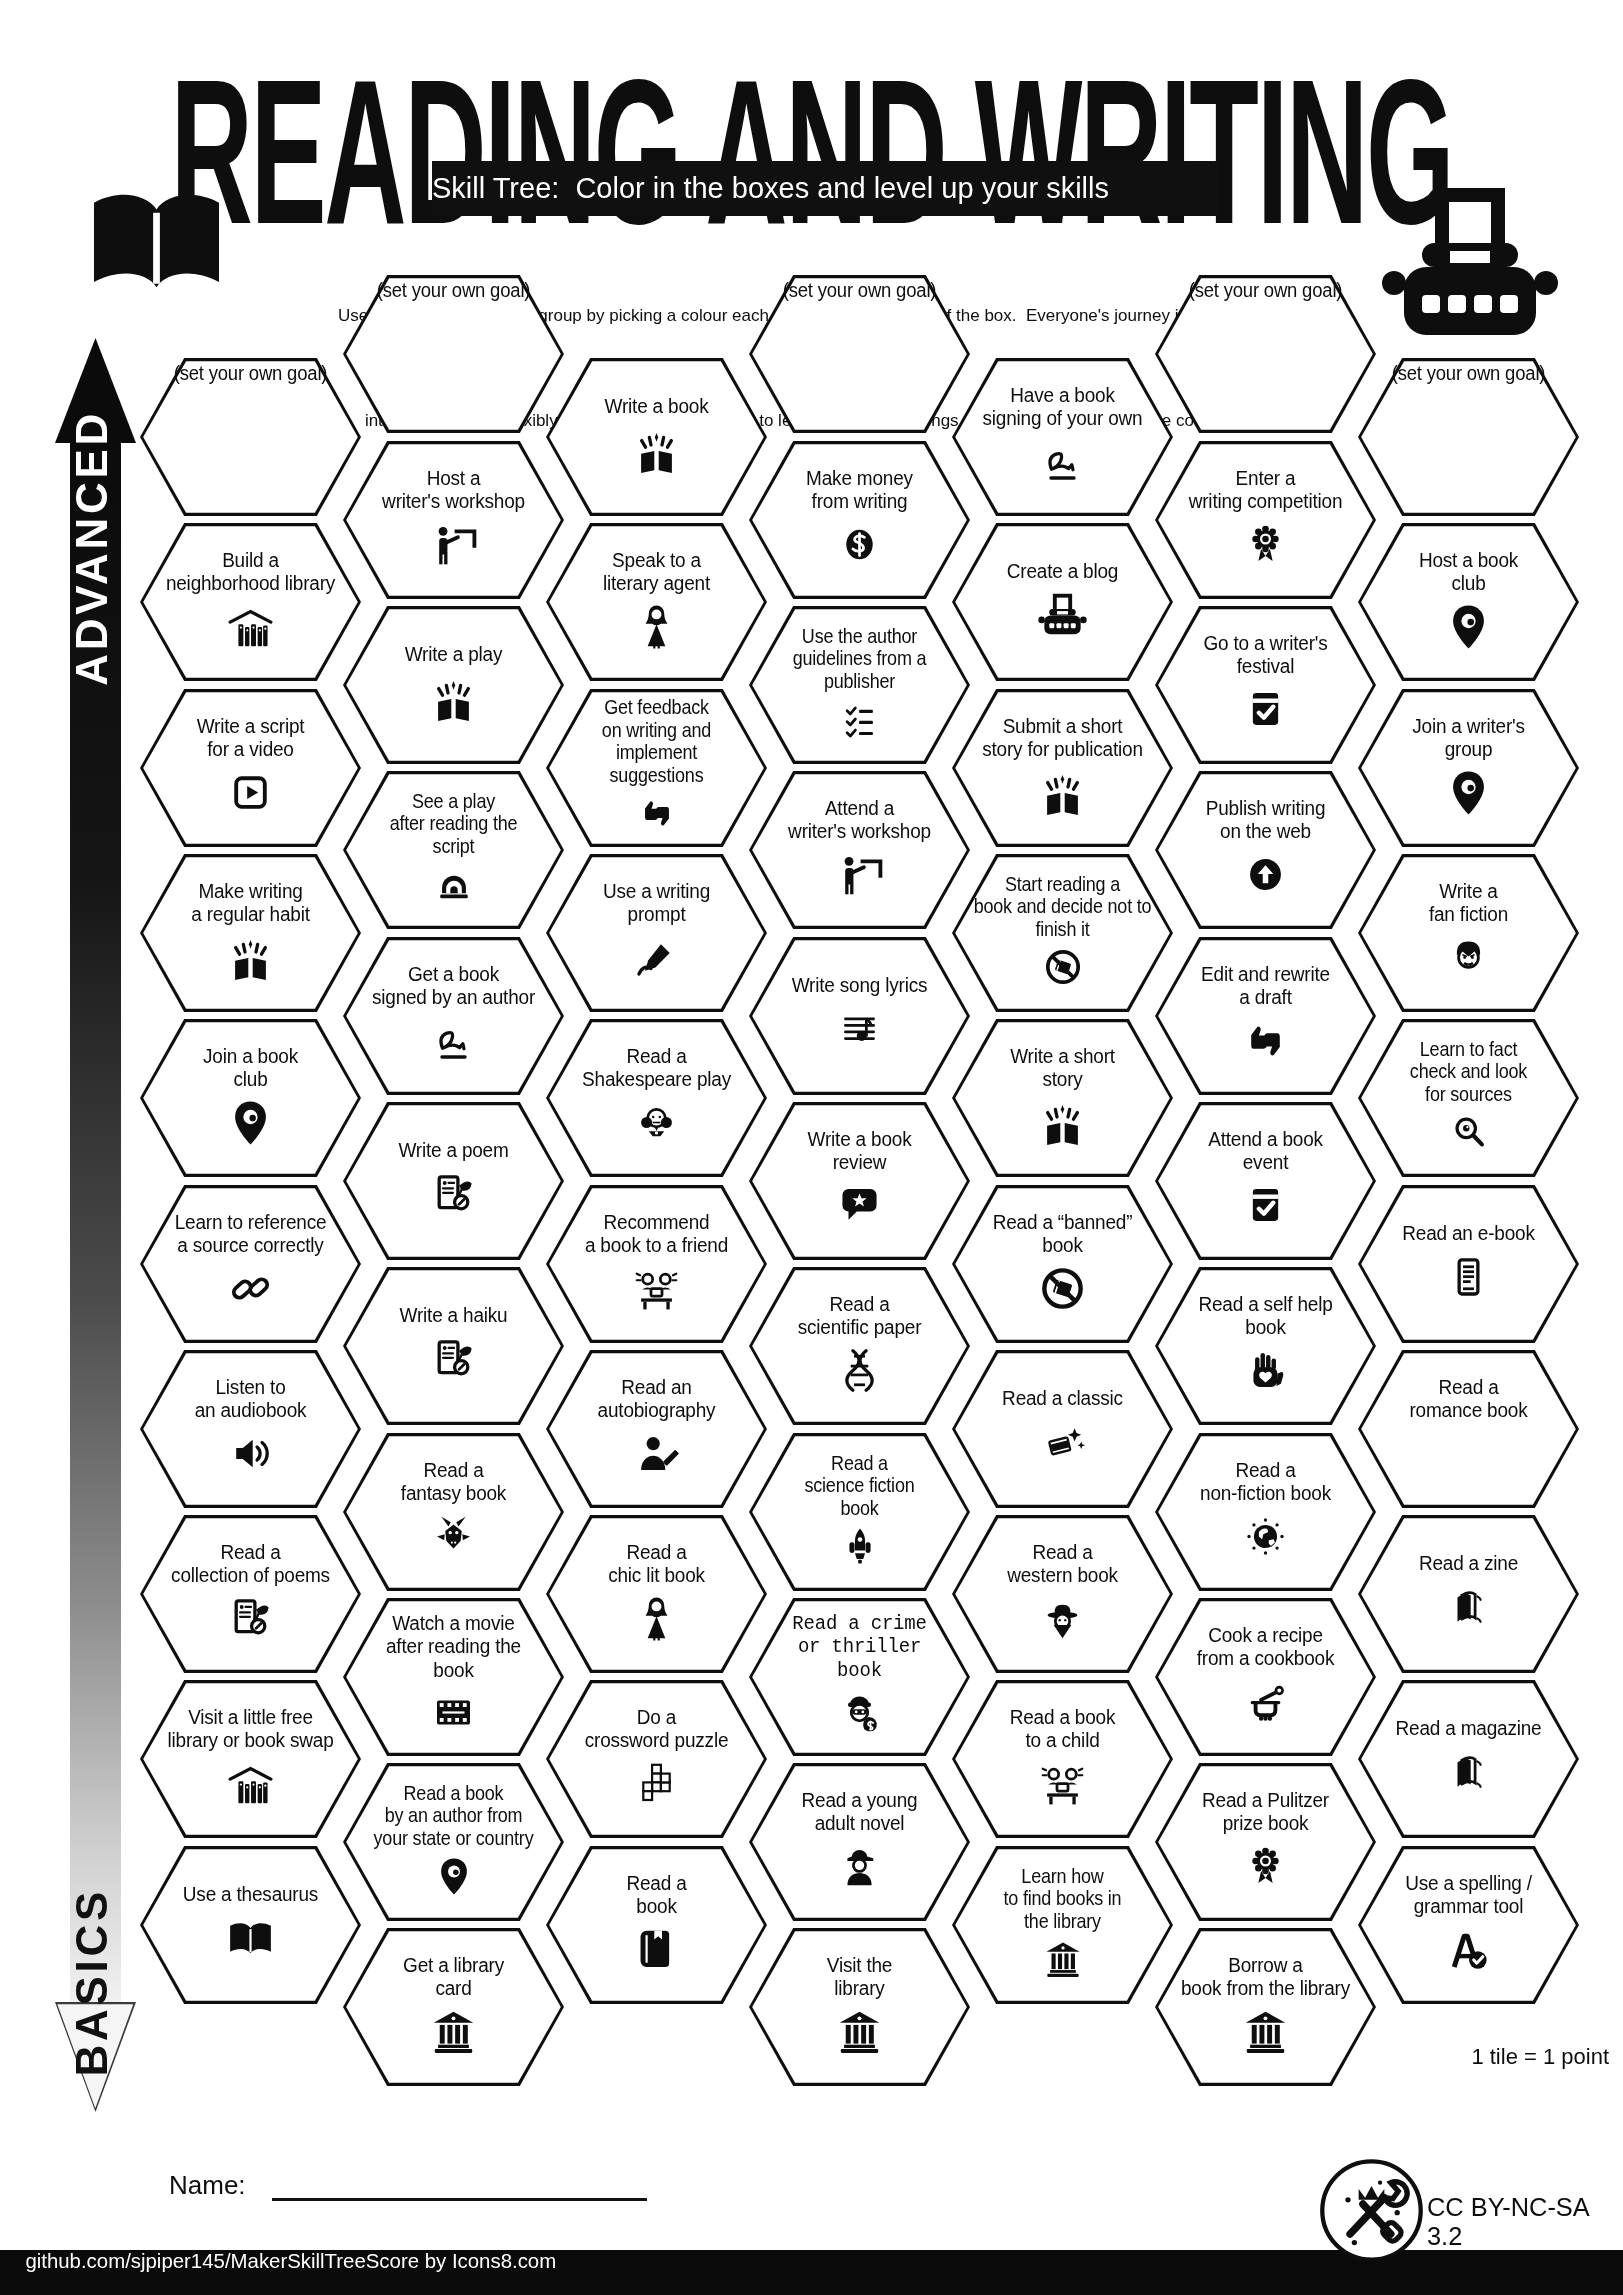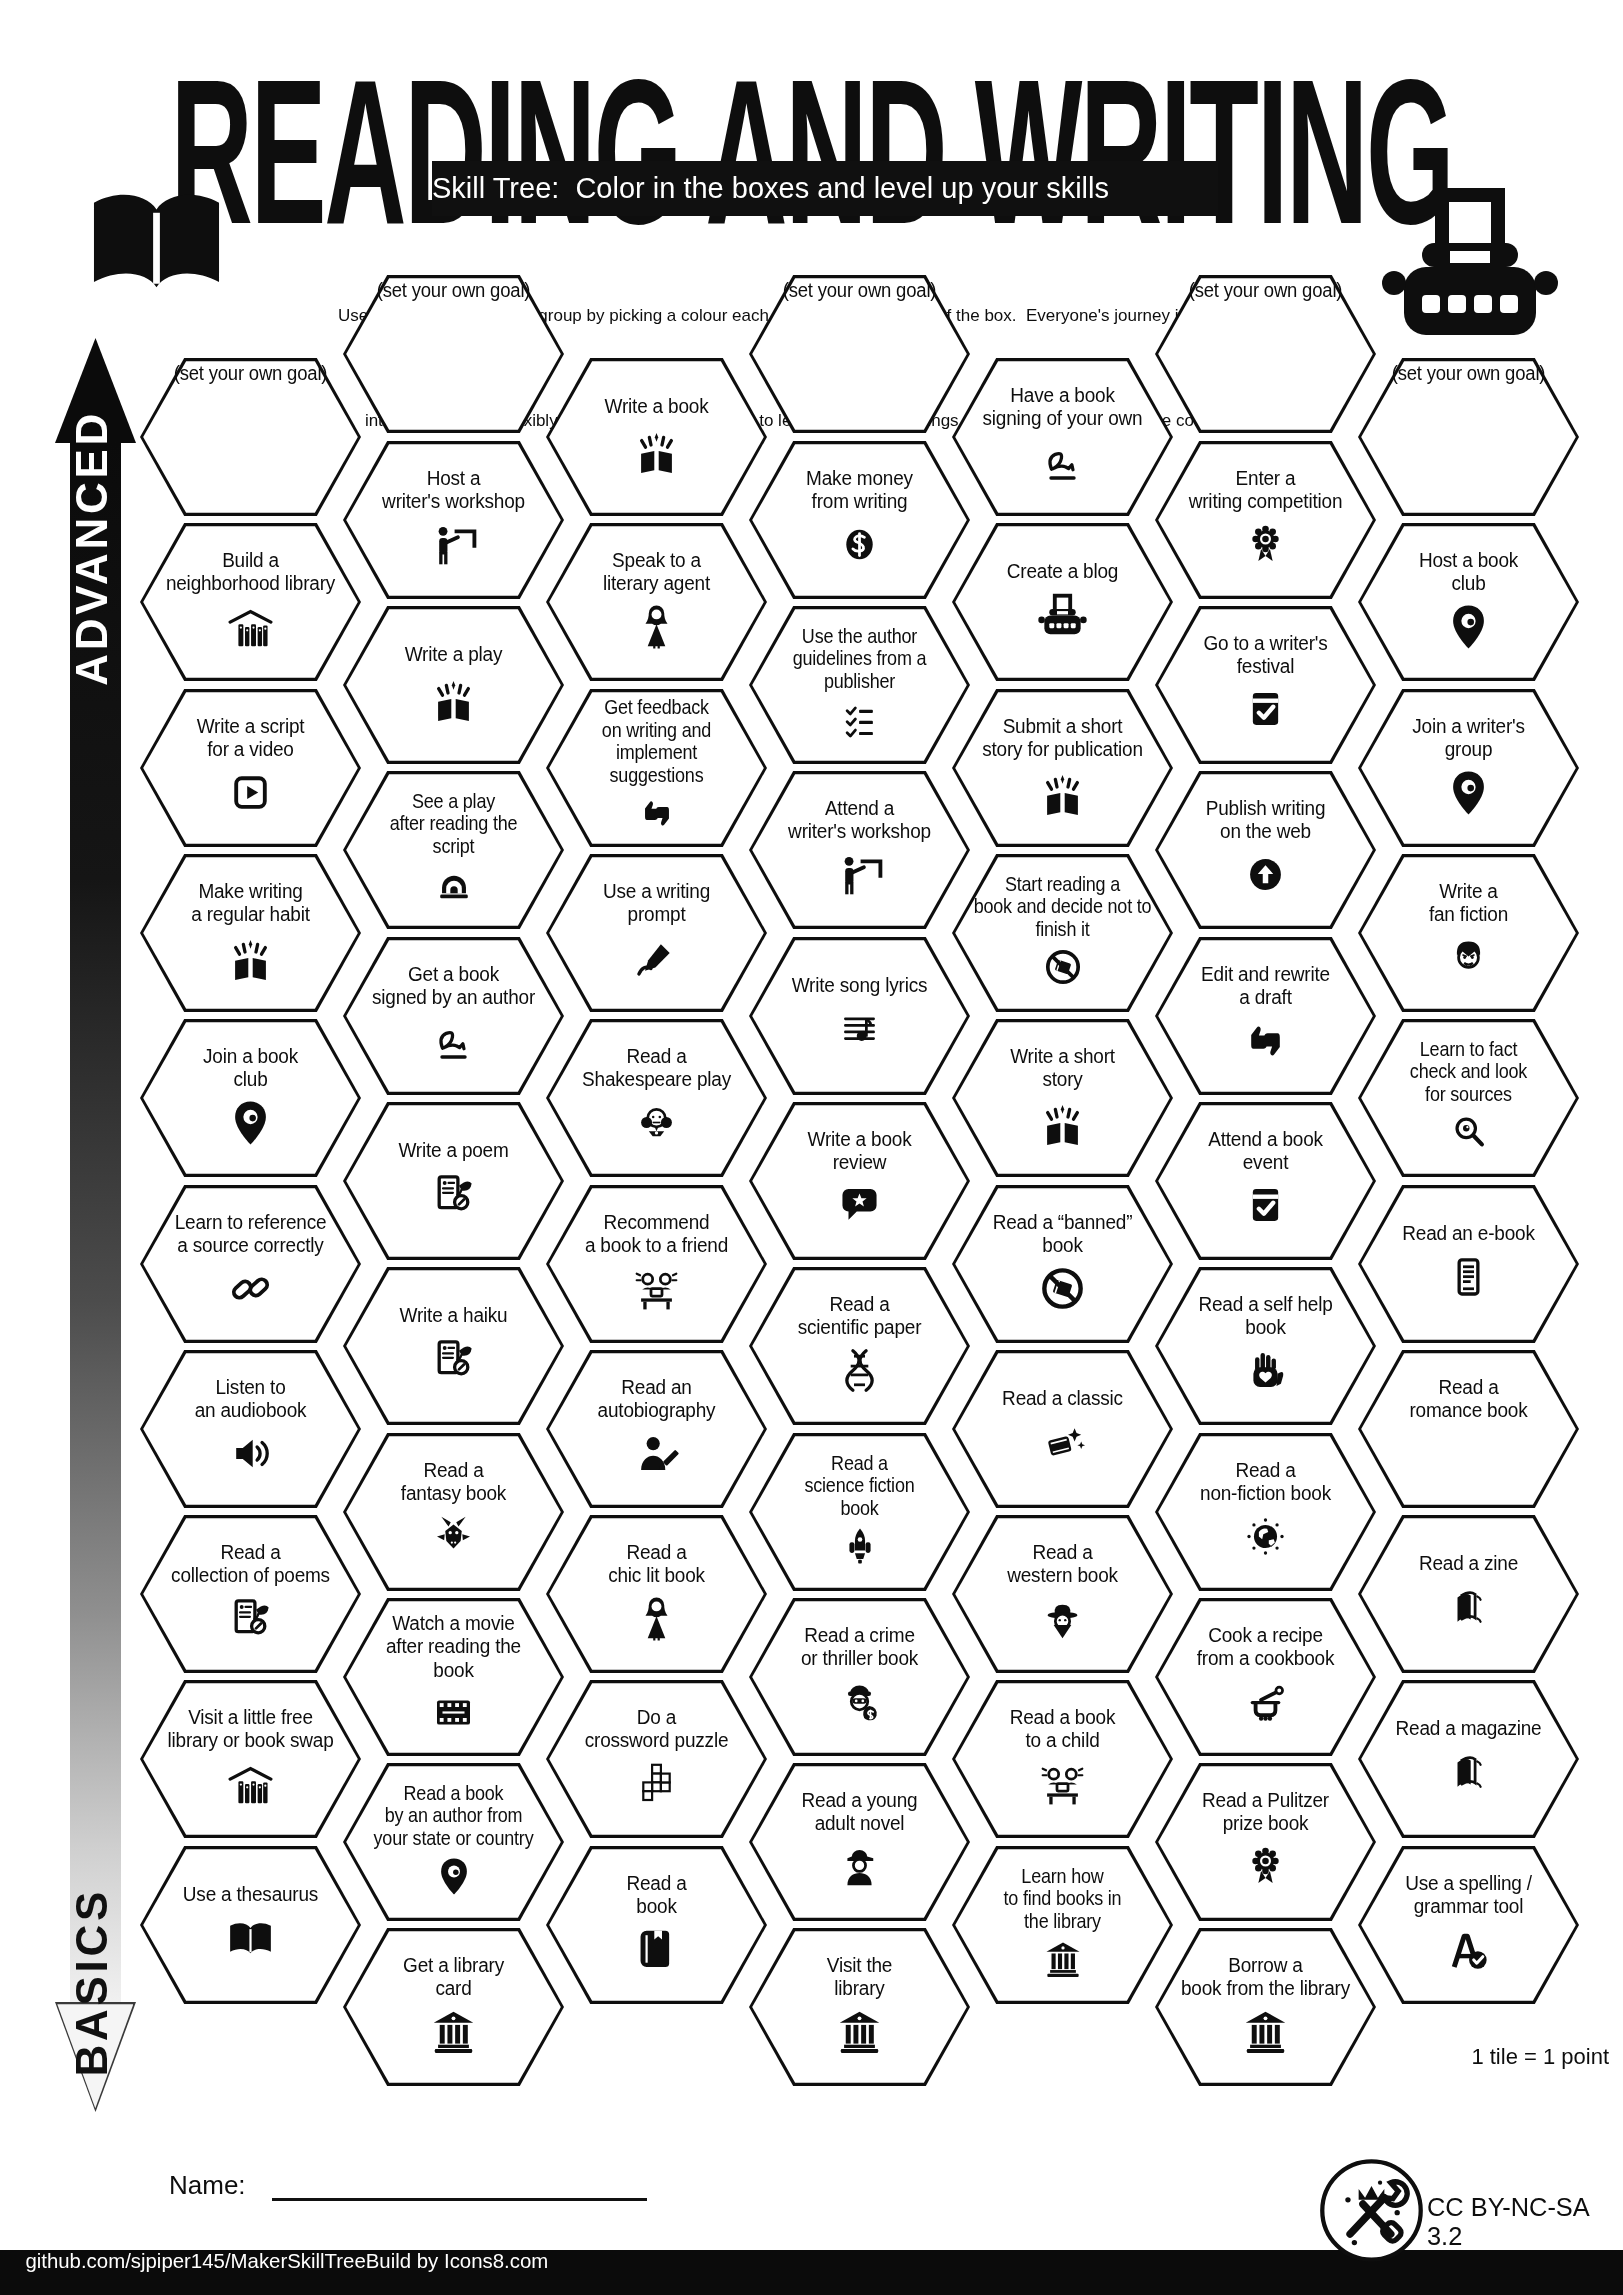--- a/index.html
+++ b/index.html
@@ -1007,21 +1007,21 @@
           <div class="hex-label">
             <div>Read a</div>
             <div>science fiction</div>
             <div>book</div>
           </div>
           <svg class="hex-icon" viewBox="0 0 100 100">
             <use href="#i-rocket"></use>
           </svg>
         </div>
       </div>
-      <div class="hex" style="left: 749px; top: 1598px;">
+      <div class="hex" style="left: 749px; top: 1598px; font-family: Liberation Mono, monospace;">
         <div class="hex-border"></div>
         <div class="hex-fill"></div>
         <div class="hex-content">
           <div class="hex-label">
             <div>Read a crime</div>
             <div>or thriller book</div>
           </div>
           <svg class="hex-icon" viewBox="0 0 100 100">
             <use href="#i-robber"></use>
           </svg>
@@ -1459,17 +1459,17 @@
 
   <div class="cc-logo">
     <svg viewBox="0 0 100 100">
         <use href="#i-tools"></use>
       </svg>
   </div>
   <div class="cc-text">CC BY-NC-SA 3.2</div>
 
   <div class="footer">
     <span class="footer-left">github.com/sjpiper145/MakerSkillTree</span>
-    <span class="footer-right">Build by Icons8.com</span>
+    <span class="footer-right">Score by Icons8.com</span>
   </div>
 
 </div>
 
 
 </body></html>

